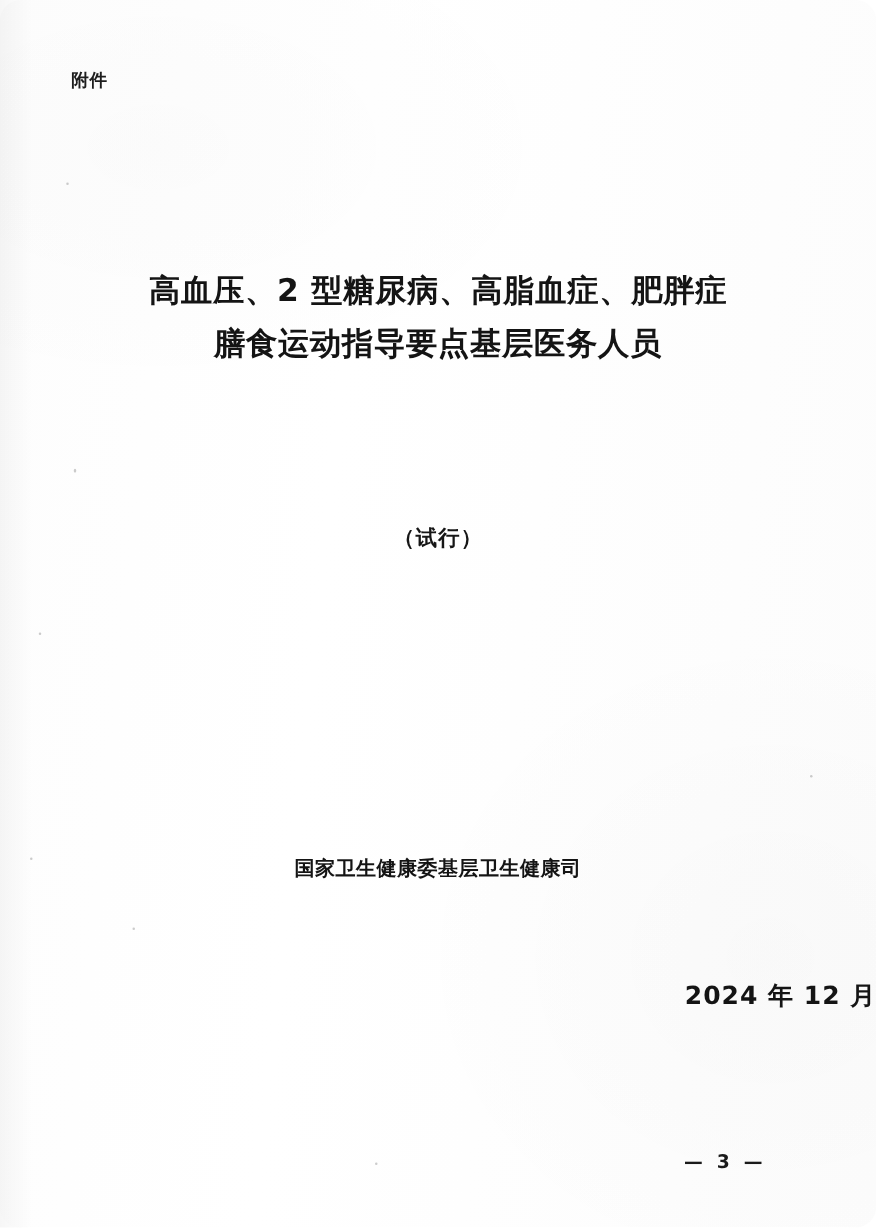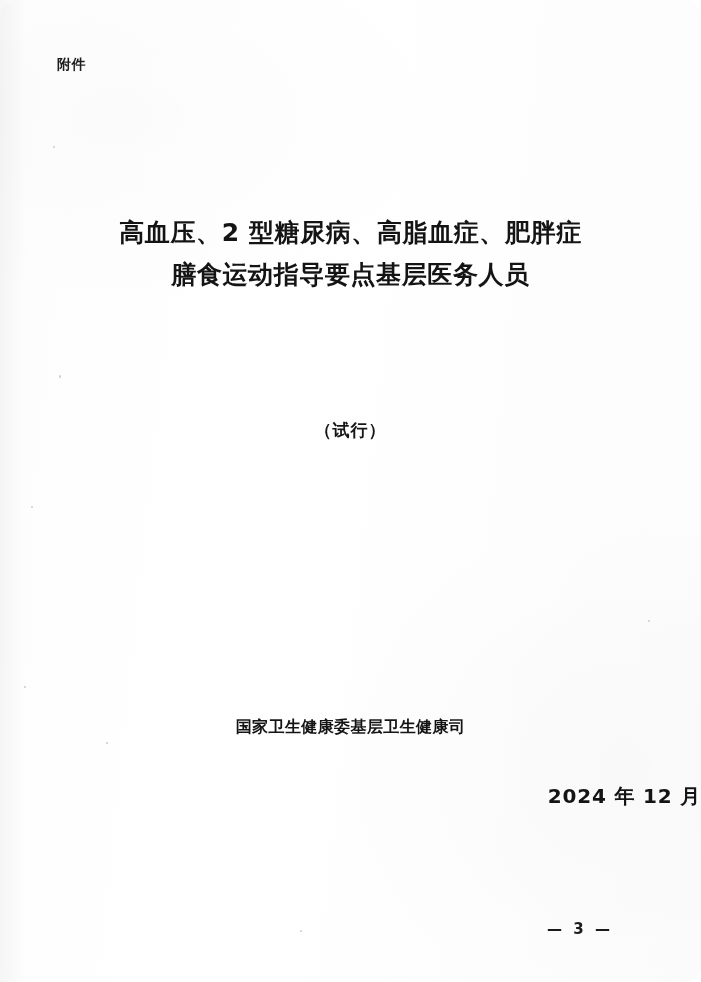--- a/index.html
+++ b/index.html
@@ -85,21 +85,20 @@
     color: #161616;
     margin-top: 46px;
   }
 
   .issuer-block {
     position: absolute;
     left: 0;
     right: 0;
     top: 680px;
     text-align: center;
-    margin-top: 32px;
   }
   .issuer-line-1 {
     font-family: "DejaVu Sans", "Liberation Sans", sans-serif;
     font-weight: 700;
     font-size: 16px;
     letter-spacing: 0.4px;
     color: #141414;
     line-height: 30px;
   }
   .issuer-line-2 {

